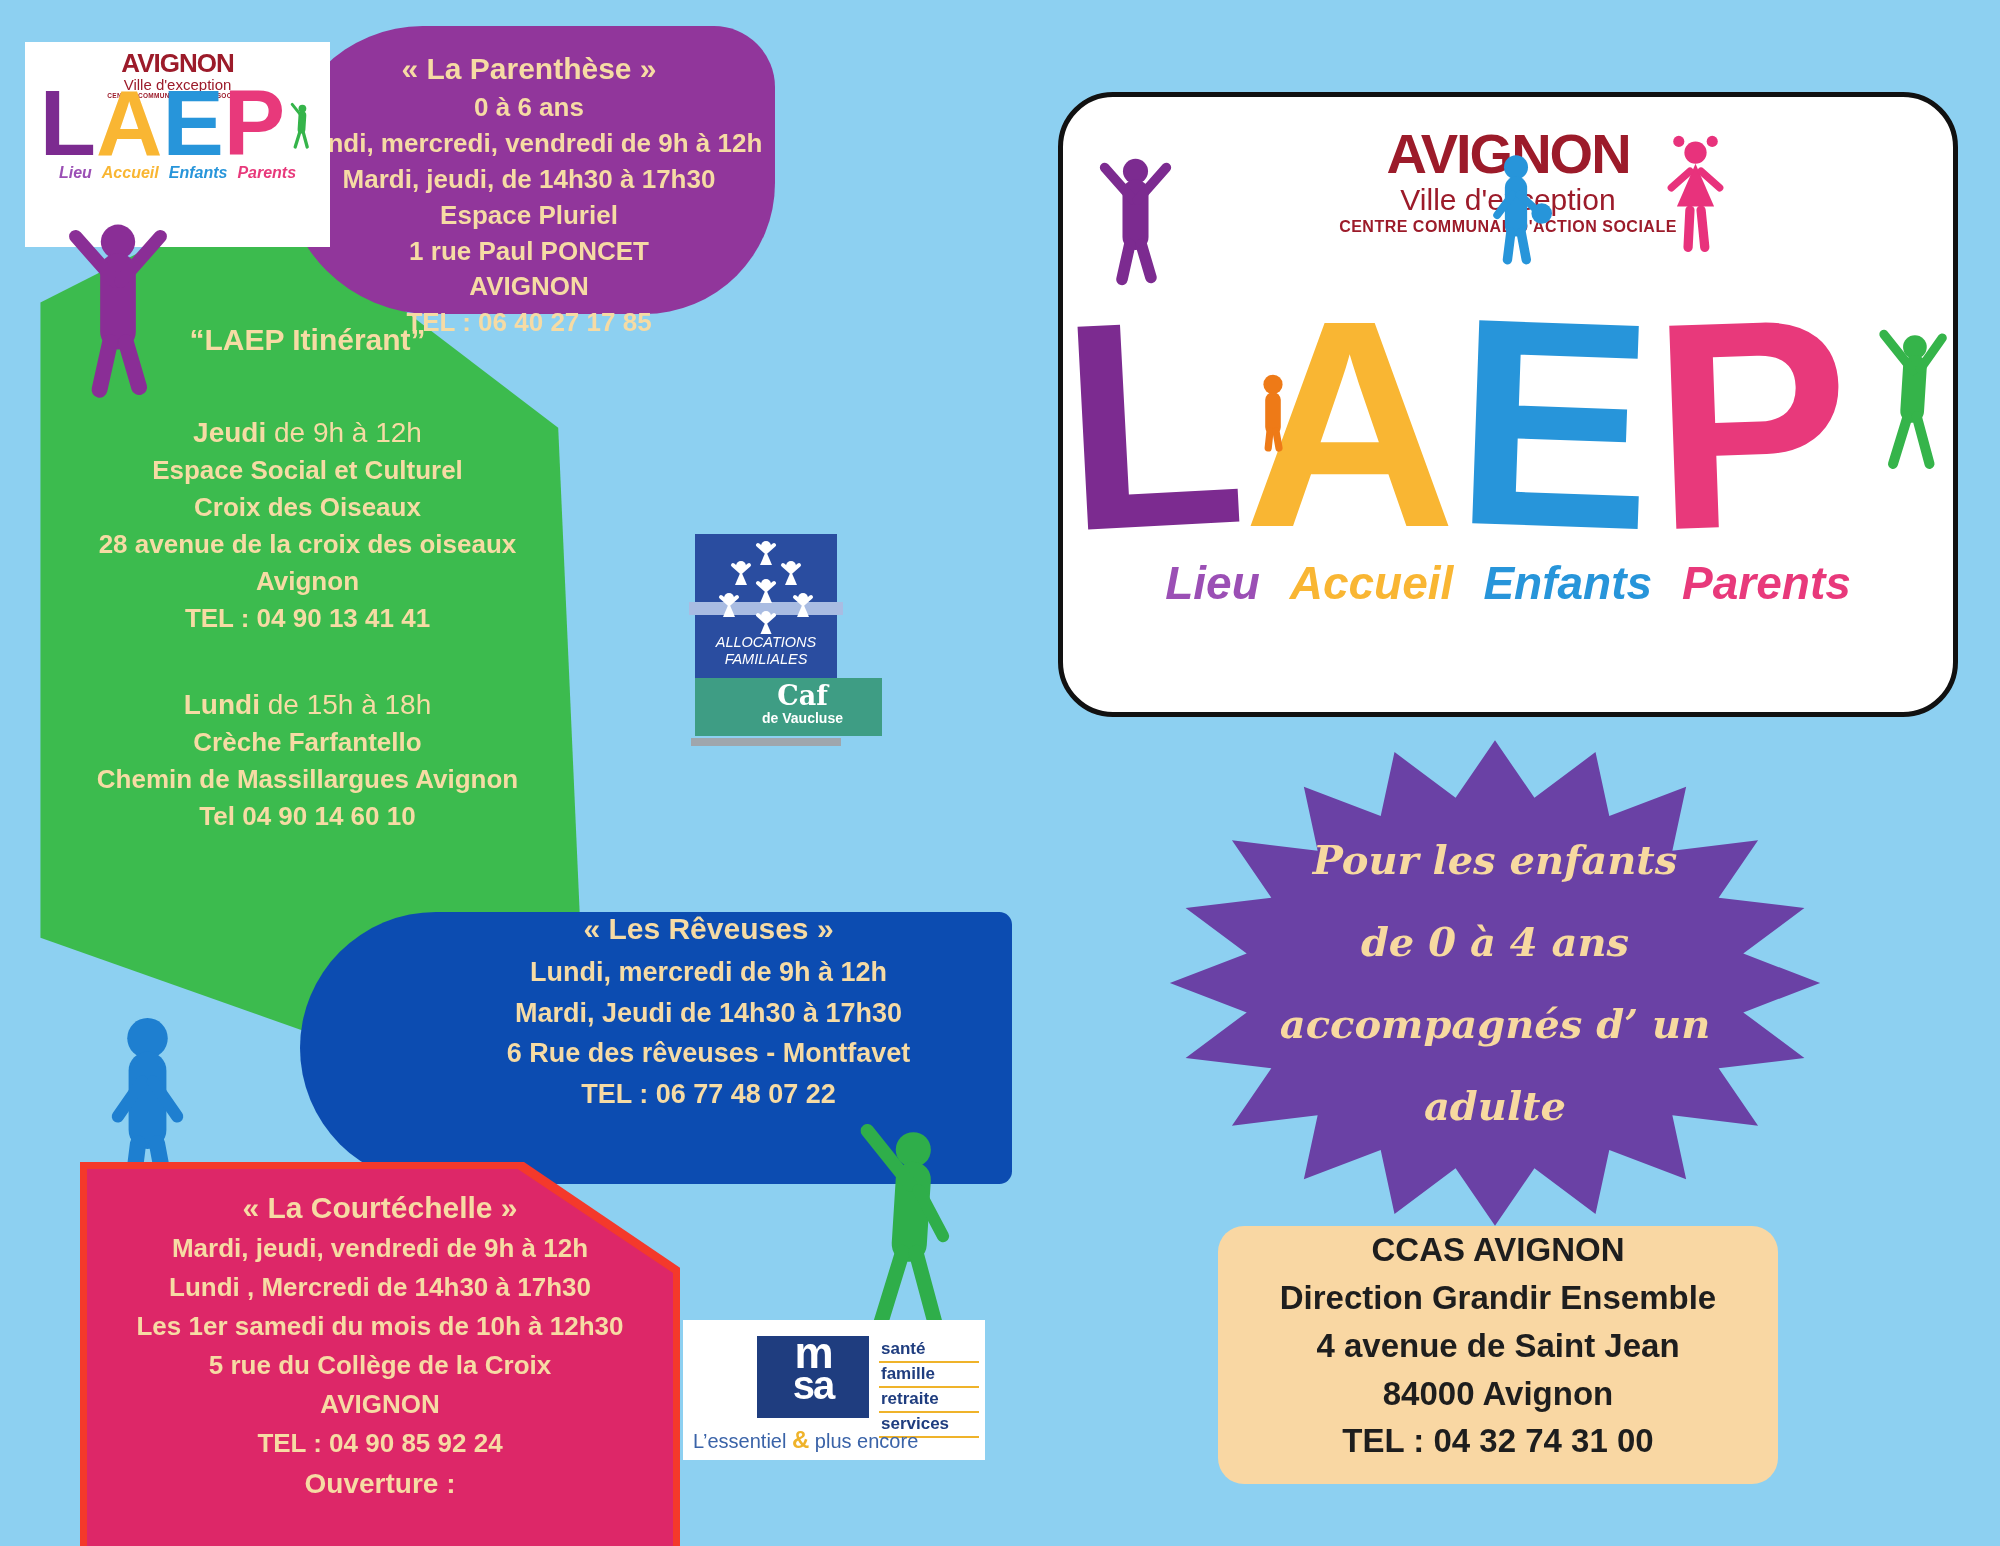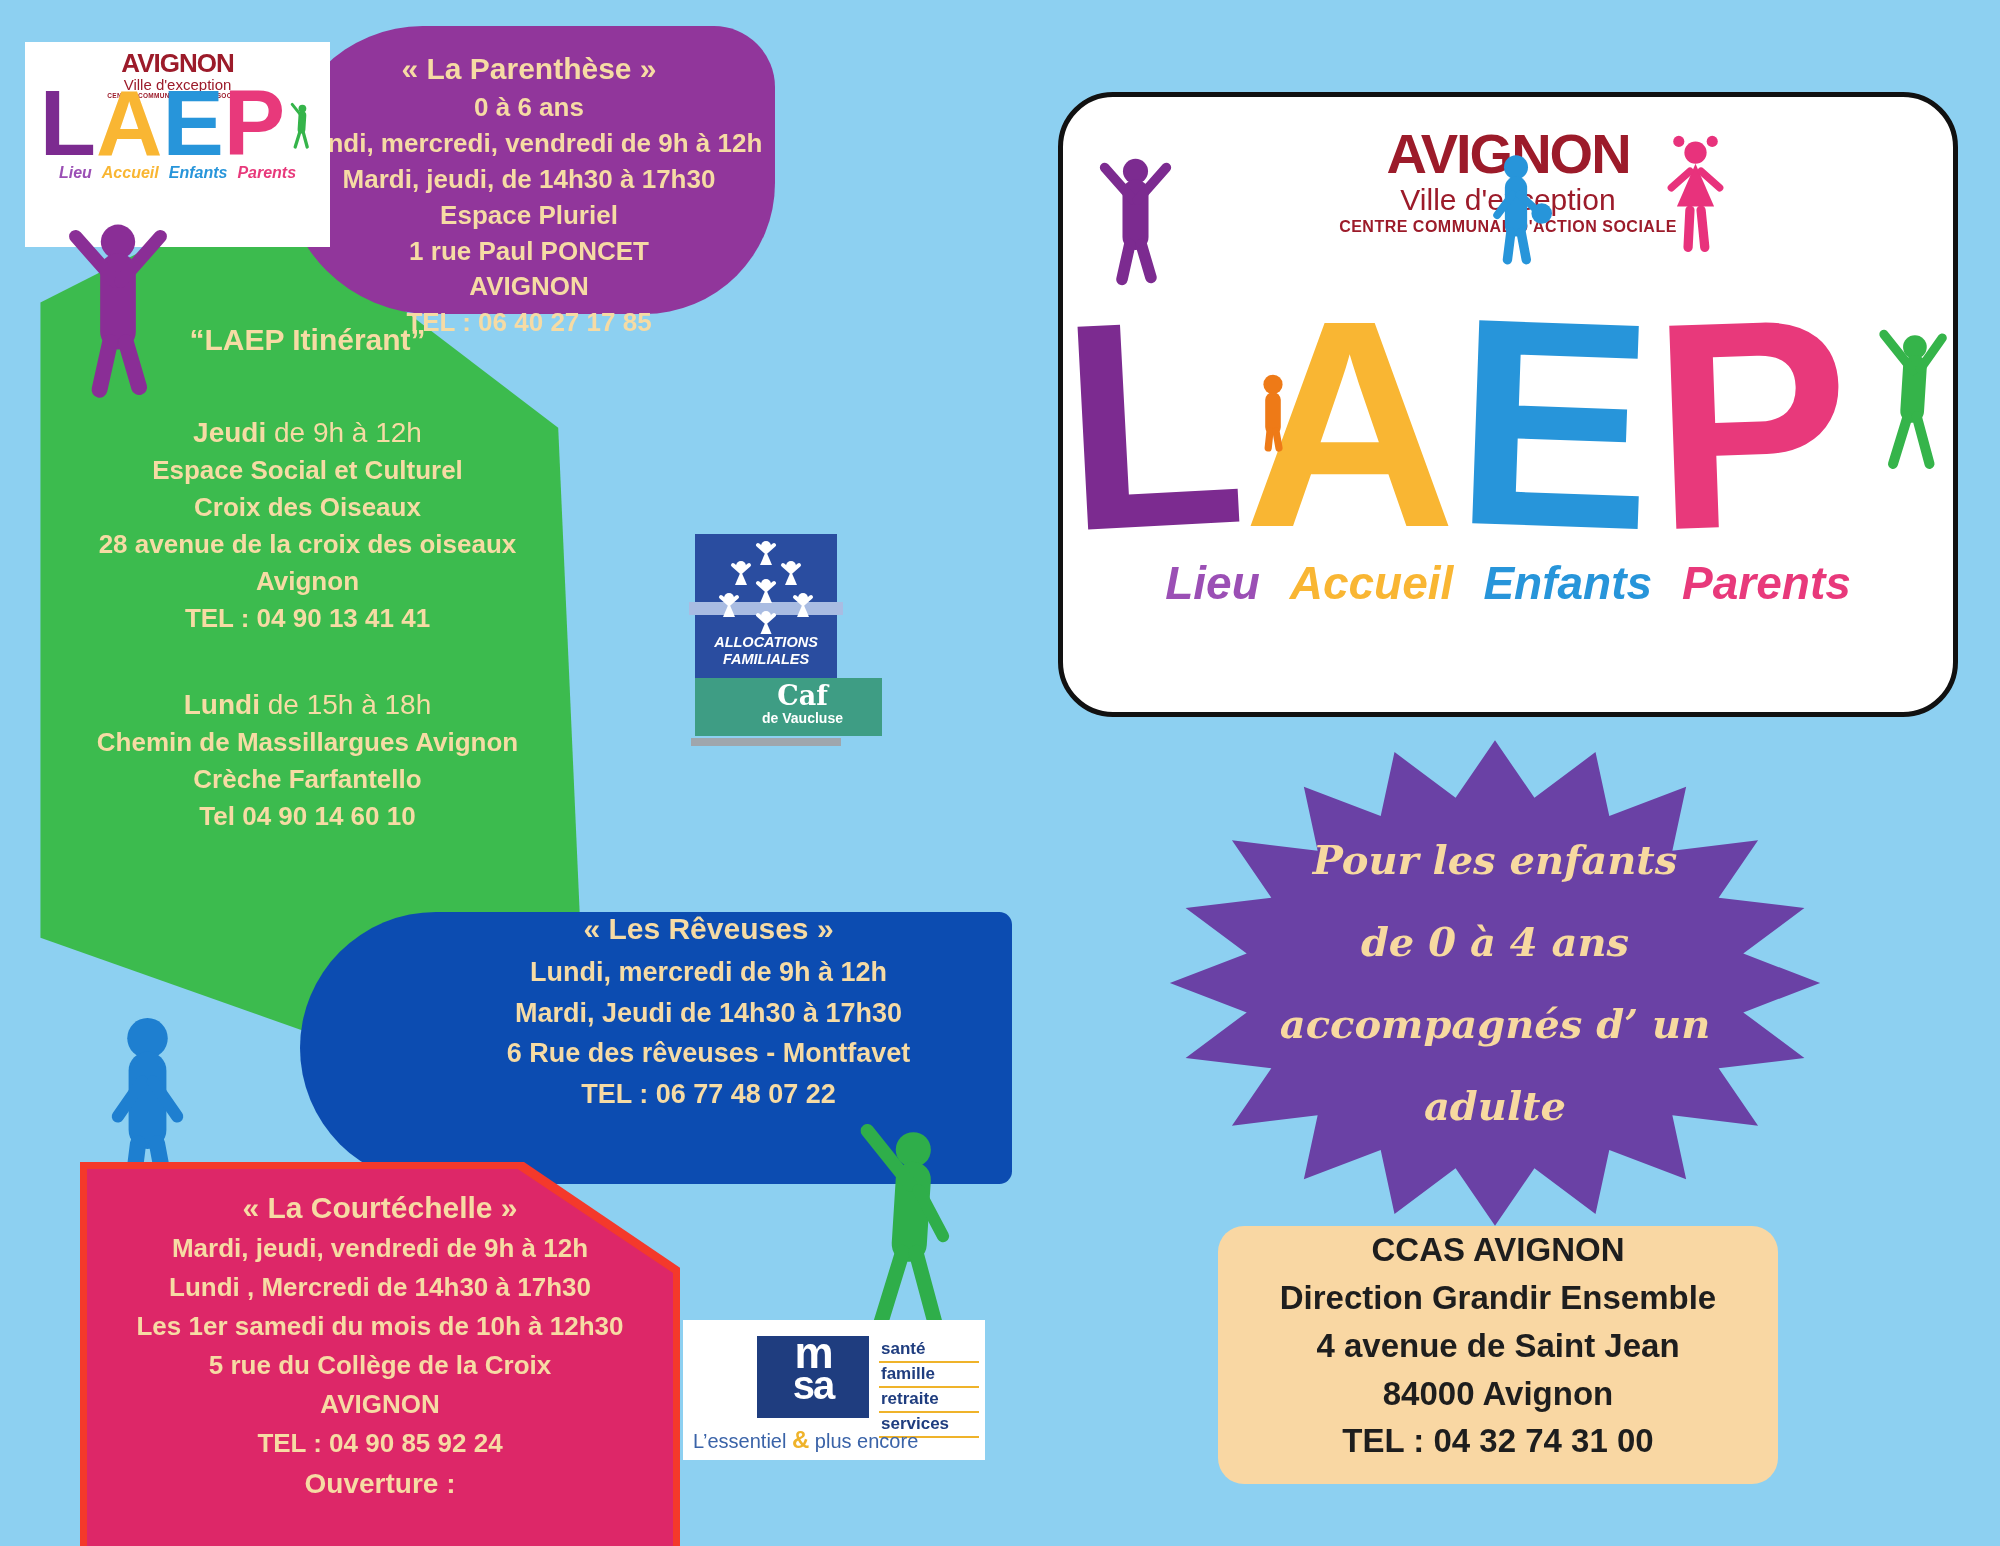--- a/index.html
+++ b/index.html
@@ -83,21 +83,21 @@
   
   .peach{left:1218px;top:1226px;width:560px;height:258px;background:#F9D7A3;border-radius:26px;
     display:flex;flex-direction:column;justify-content:flex-start;text-align:center;}
   .peach .line{color:#1E1E1E;font-weight:bold;font-size:33px;line-height:1.45;}
 
   
   .caf{left:695px;top:534px;width:142px;height:215px;}
   .caf-blue{position:absolute;left:0;top:0;width:142px;height:144px;background:#2A4DA0;}
   .caf-band{position:absolute;left:-6px;top:68px;width:154px;height:13px;background:#A9BCE2;}
   .caf-org{position:absolute;left:0;top:100px;width:142px;text-align:center;color:#fff;
-    font-style:italic;font-weight:bold;font-size:14.5px;line-height:1.2;}
+    font-style:italic;font-weight:normal;font-size:14.5px;line-height:1.2;}
   .caf-teal{position:absolute;left:0;top:144px;width:159px;height:58px;background:#3E9D84;
     text-align:center;color:#fff;padding-left:28px;}
   .caf-name{font-weight:bold;font-size:27px;line-height:1.05;margin-top:4px;font-family:"DejaVu Serif",serif;}
   .caf-region{font-weight:bold;font-size:14px;}
   .caf-gray{position:absolute;left:-4px;top:204px;width:150px;height:8px;background:#9FA6AD;}
 
   
   .msa{left:683px;top:1320px;width:302px;height:140px;background:#FFFFFF;}
   .msa-block{position:absolute;left:74px;top:16px;width:112px;height:82px;background:#1F3D7F;
     color:#fff;text-align:center;line-height:.78;font-weight:bold;letter-spacing:-2px;}
@@ -117,22 +117,22 @@
 <div class="abs hex center cream">
   <div class="title">“LAEP Itinérant”</div>
   <div class="shead"><span class="day">Jeudi</span><span> de 9h à 12h</span></div>
   <div class="line">Espace Social et Culturel</div>
   <div class="line">Croix des Oiseaux</div>
   <div class="line">28 avenue de la croix des oiseaux</div>
   <div class="line">Avignon</div>
   <div class="line">TEL : 04 90 13 41 41</div>
   <div class="gap"></div>
   <div class="shead"><span class="day">Lundi</span><span> de 15h à 18h</span></div>
+  <div class="line">Crèche Farfantello</div>
   <div class="line">Chemin de Massillargues Avignon</div>
-  <div class="line">Crèche Farfantello</div>
   <div class="line">Tel 04 90 14 60 10</div>
 </div>
 
 <div class="abs blob center cream">
   <div class="title">« La Parenthèse »</div>
   <div class="line bold">0 à 6 ans</div>
   <div class="line bold">Lundi, mercredi, vendredi de 9h à 12h</div>
   <div class="line bold">Mardi, jeudi, de 14h30 à 17h30</div>
   <div class="line">Espace Pluriel</div>
   <div class="line">1 rue Paul PONCET</div>

